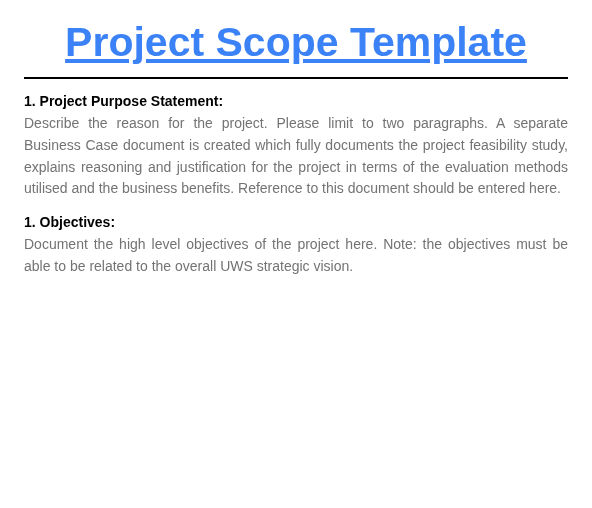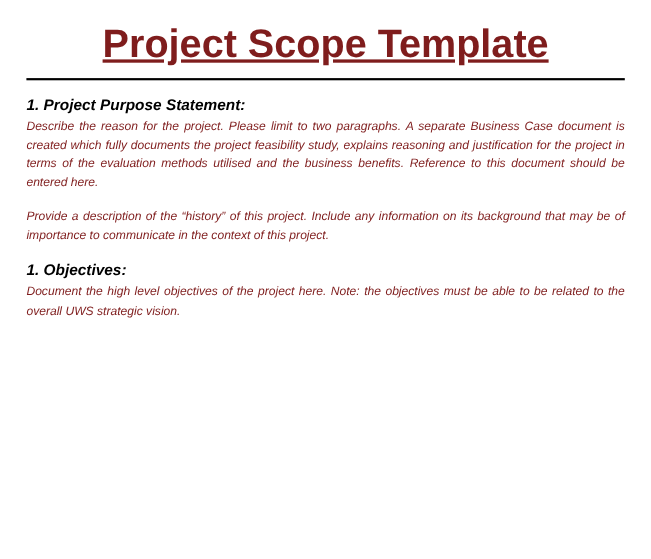--- a/index.html
+++ b/index.html
@@ -19,43 +19,42 @@
     }
 
     .title-section {
       text-align: center;
       padding-bottom: 10px;
       border-bottom: 2px solid #000000;
       margin-bottom: 14px;
     }
 
     .main-title {
-      font-size: 36px;
+      font-size: 41px;
       font-weight: bold;
-      color: #7f1d1d;
+      color: #3b82f6;
       text-decoration: underline;
       font-family: Arial, sans-serif;
       line-height: 1.2;
     }
 
     .section {
       margin-bottom: 14px;
-      font-style: italic;
     }
 
     .section-heading {
       font-size: 14px;
       font-weight: bold;
       color: #000000;
       margin-bottom: 4px;
     }
 
     .section-body {
-      font-size: 11px;
-      color: #7f1d1d;
+      font-size: 14px;
+      color: #737373;
       line-height: 1.55;
       text-align: justify;
     }
 
     .section-body p {
       margin-bottom: 2px;
     }
   </style>
 </head>
 <body>
@@ -66,21 +65,20 @@
 
 <div id="sections-container">
 <div class="section">
       <div class="section-heading">1. Project Purpose Statement:</div>
       <div class="section-body">
         <p>Describe the reason for the project. Please limit to two paragraphs. A separate Business Case document is created which fully documents the project feasibility study, explains reasoning and justification for the project in terms of the evaluation methods utilised and the business benefits.  Reference to this document should be entered here.</p>
       </div>
     </div>
     <div class="section">
       <div class="section-body">
-        <p>Provide a description of the “history” of this project. Include any information on its background that may be of importance to communicate in the context of this project.</p>
       </div>
     </div>
     <div class="section">
       <div class="section-heading">1. Objectives:</div>
       <div class="section-body">
         <p>Document the high level objectives of the project here.  Note: the objectives must be able to be related to the overall UWS strategic vision.</p>
       </div>
     </div>
   </div>
 

